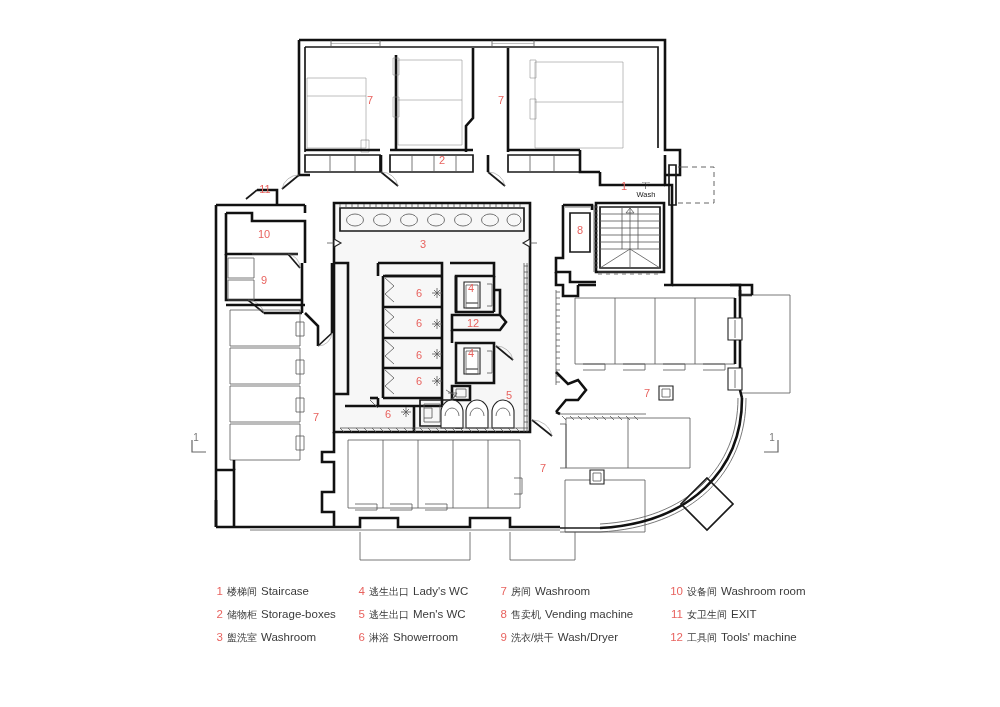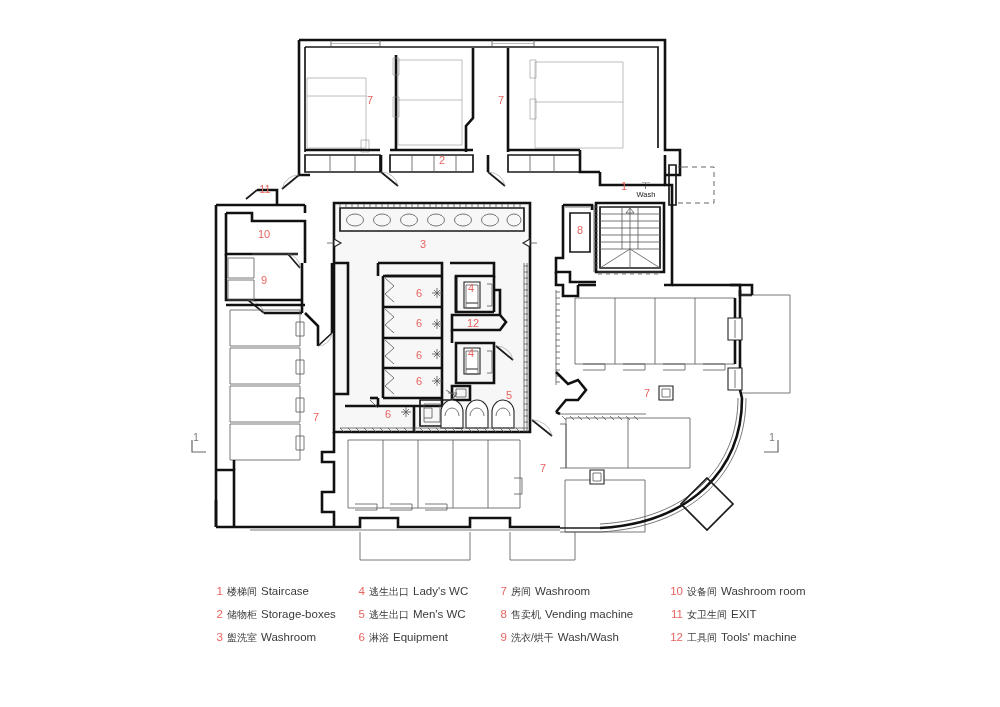--- a/index.html
+++ b/index.html
@@ -431,26 +431,26 @@
         <span class="leg-en">EXIT</span>
       </div>
       <div class="leg-item">
         <span class="leg-num">3</span>
         <span class="leg-cn">盥洗室</span>
         <span class="leg-en">Washroom</span>
       </div>
       <div class="leg-item">
         <span class="leg-num">6</span>
         <span class="leg-cn">淋浴</span>
-        <span class="leg-en">Equipment</span>
+        <span class="leg-en">Showerroom</span>
       </div>
       <div class="leg-item">
         <span class="leg-num">9</span>
         <span class="leg-cn">洗衣/烘干</span>
-        <span class="leg-en">Wash/Wash</span>
+        <span class="leg-en">Wash/Dryer</span>
       </div>
       <div class="leg-item">
         <span class="leg-num">12</span>
         <span class="leg-cn">工具间</span>
         <span class="leg-en">Tools' machine</span>
       </div>
     </div>
 
 </div>
 

